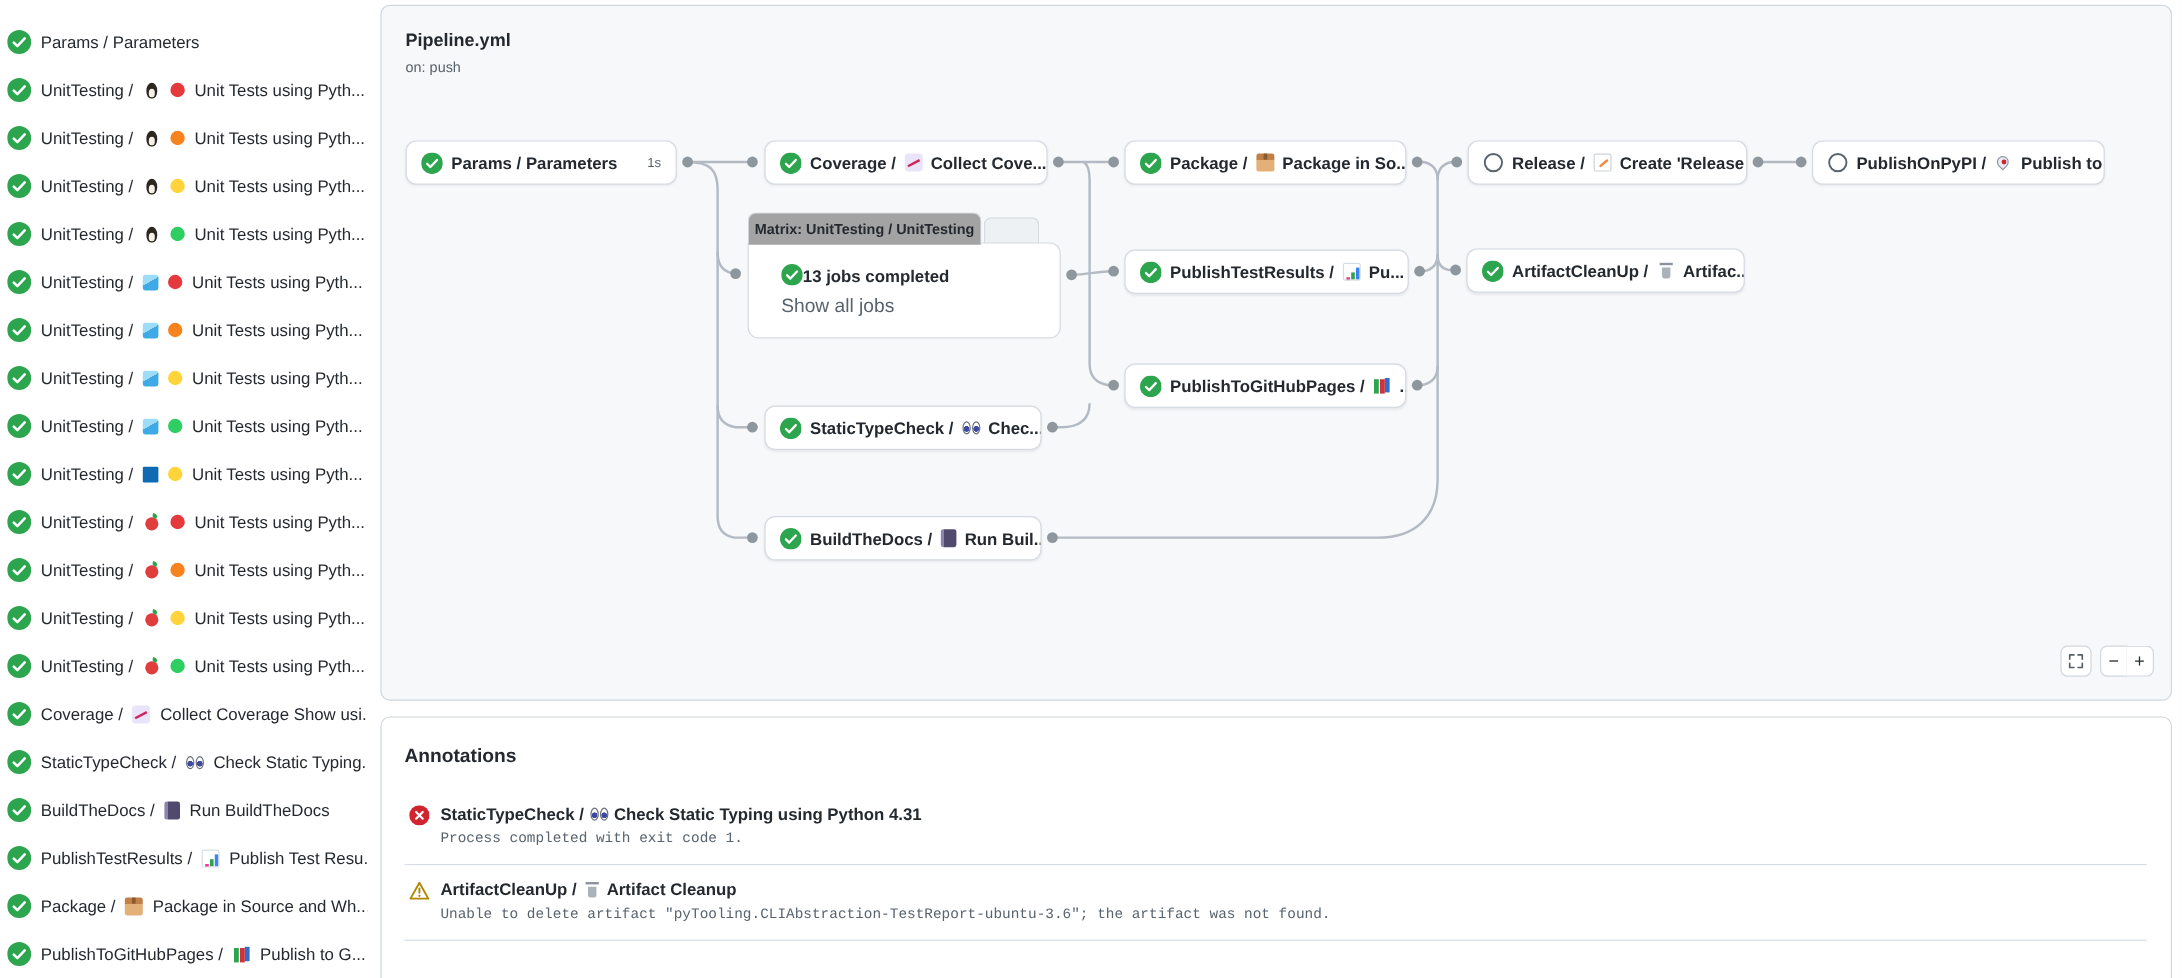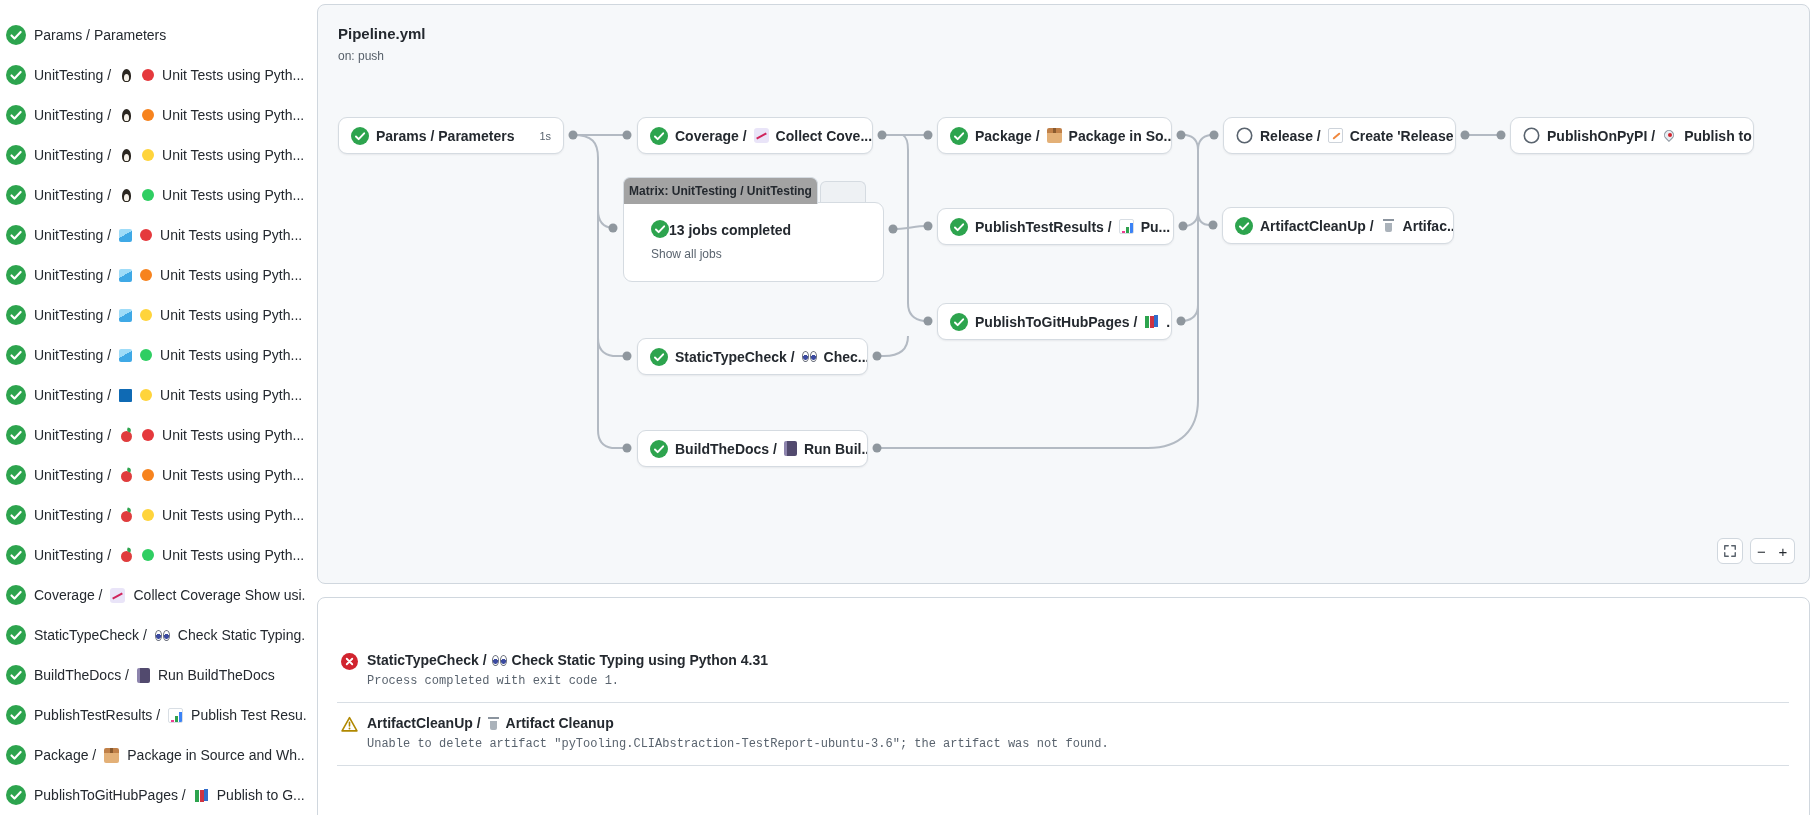--- a/index.html
+++ b/index.html
@@ -69,21 +69,21 @@
   #n-ptr{left:937px;top:208px;width:237px}
   #n-acu{left:1222px;top:207px;width:232px}
   #n-ptghp{left:937px;top:303px;width:235px}
   #n-stc{left:637px;top:338px;width:231px}
   #n-btd{left:637px;top:430px;width:231px}
   #matrix-tab{position:absolute;left:623px;top:177px;width:193px;height:26px;background:#a3a3a3;border:1px solid #d5dbe1;border-bottom:none;border-radius:7px 7px 0 0;z-index:3;
     display:flex;align-items:center;justify-content:center;font-size:12px;font-weight:700;cursor:pointer}
   #matrix-tab2{position:absolute;left:820px;top:181px;width:44px;height:22px;background:#eef1f4;border:1px solid #d5dbe1;border-bottom:none;border-radius:6px 6px 0 0;z-index:2;cursor:pointer}
   #matrix-body{position:absolute;left:623px;top:202px;width:261px;height:80px;background:#fff;border:1px solid #d5dbe1;border-radius:0 9px 9px 9px;box-sizing:border-box;z-index:2;padding:17px 0 0 27px}
   #matrix-summary{display:flex;align-items:flex-end;gap:0;font-size:14px;font-weight:600}
-  #matrix-link{margin-top:9px;font-size:12px;color:#59636e;cursor:pointer}
+  #matrix-link{margin-top:9px;font-size:16px;color:#59636e;cursor:pointer}
   
   .gbtn{position:absolute;background:#fff;border:1px solid #d0d7de;box-sizing:border-box;display:flex;align-items:center;justify-content:center;cursor:pointer;z-index:3;color:#24292f}
   #btn-fullscreen{left:1399px;top:533px;width:26px;height:26px;border-radius:6px}
   #btn-zoom-out{left:1432px;top:533px;width:23px;height:26px;border-radius:6px 0 0 6px;font-size:15px}
   #btn-zoom-in{left:1454px;top:533px;width:23px;height:26px;border-radius:0 6px 6px 0;border-left:none;font-size:15px}
   
   #ann-panel{position:absolute;left:317px;top:597px;width:1493px;height:240px;background:#fff;border:1px solid #d0d7de;border-radius:8px;box-sizing:border-box;padding:24px 20px 0 19px}
   #ann-title{font-size:16px;font-weight:700}
   #ann-summary{font-size:12px;color:#57606a;margin-top:5px}
   #ann-list{margin-top:18px}
@@ -501,20 +501,21 @@
     <svg class="ck-sm" viewBox="0 0 16 16">
         <circle cx="8" cy="8" r="8" fill="#2da44e"></circle>
         <path d="M4.4 8.4l2.4 2.4 4.9-5.2" stroke="#fff" stroke-width="1.7" fill="none" stroke-linecap="round" stroke-linejoin="round"></path>
       </svg>
     <span>13 jobs completed</span>
   </div>
   <div id="matrix-link">Show all jobs</div>
 </div>
 
 <div id="ann-panel">
+  <div id="ann-title">Annotations</div>
   <div id="ann-list">
   <div class="ann-row" data-level="error">
     <svg class="ann-icon err-icon" viewBox="0 0 16 16">
       <circle cx="8" cy="8" r="8" fill="#d1242f"></circle>
       <path d="M5.4 5.4l5.2 5.2M10.6 5.4l-5.2 5.2" stroke="#fff" stroke-width="1.7" stroke-linecap="round"></path>
     </svg>
 
     <div class="ann-text">
       <div class="ttl">
         <span>StaticTypeCheck /</span>

